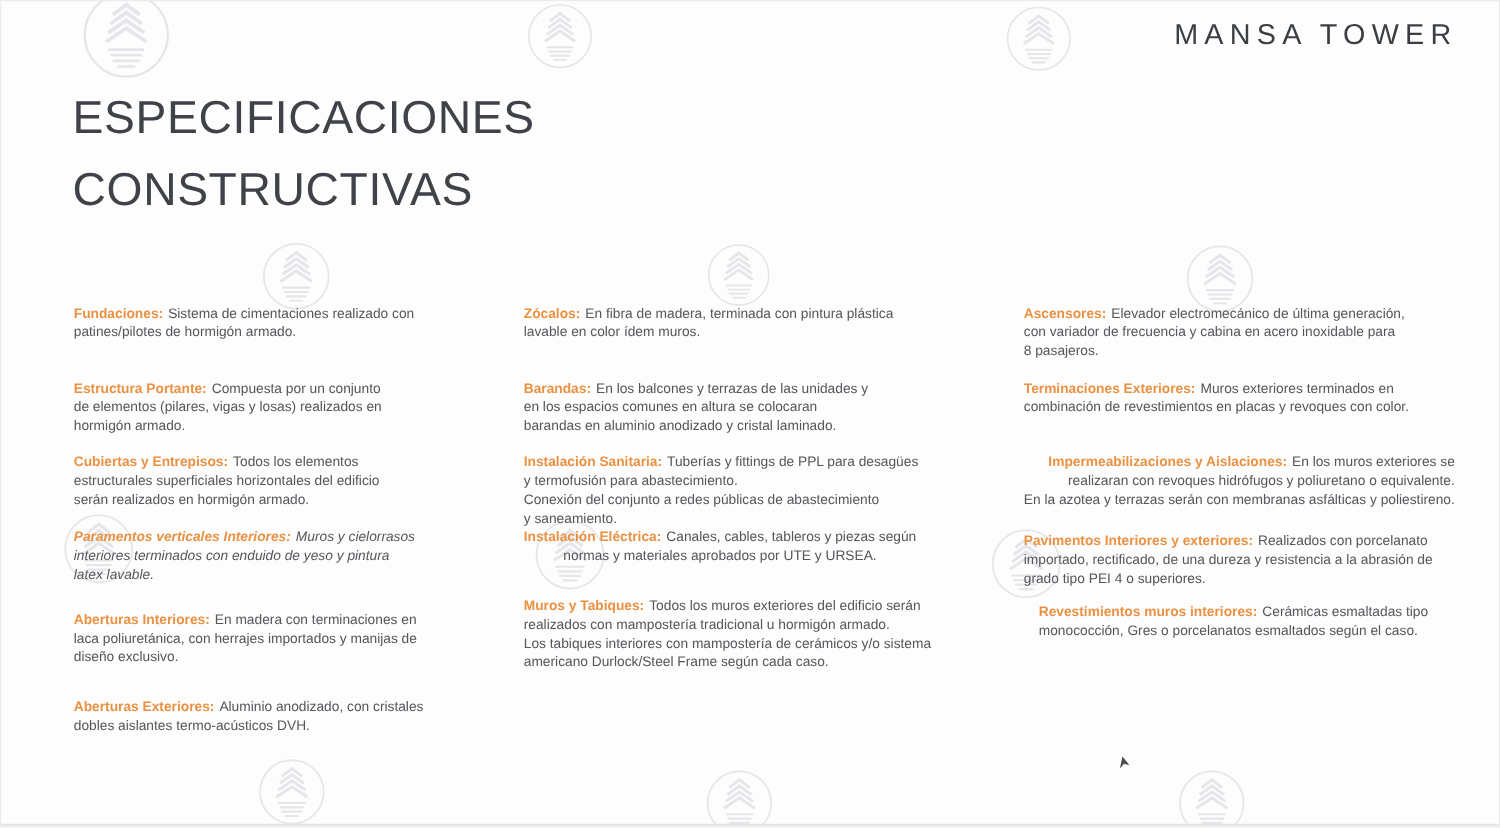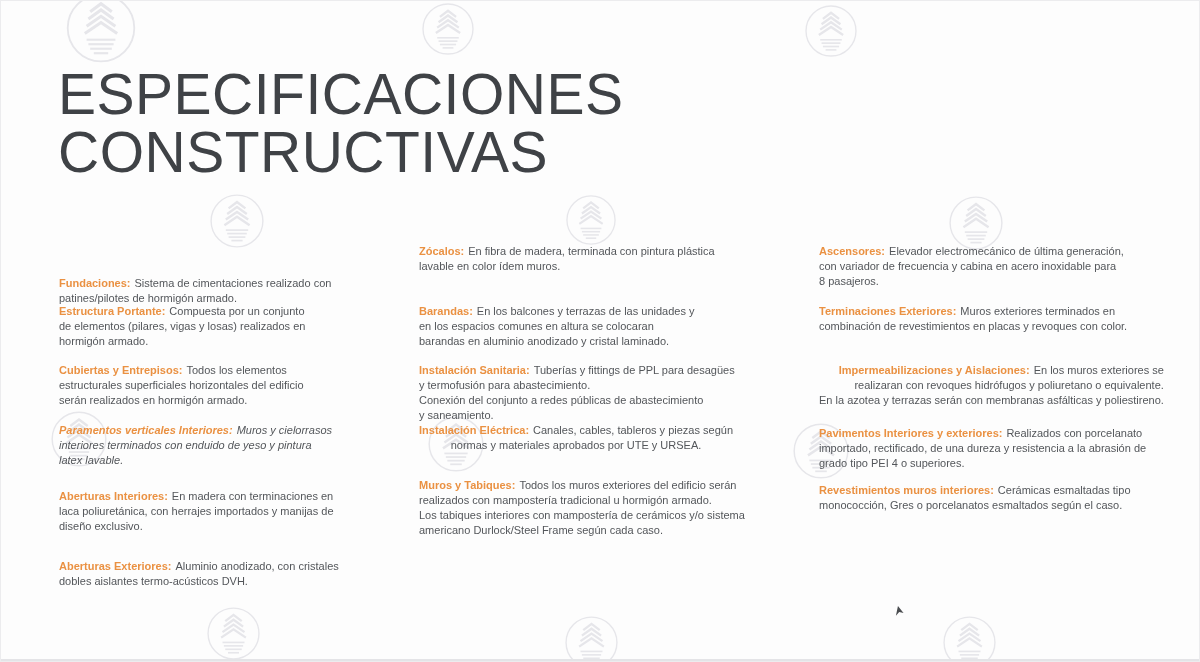--- a/index.html
+++ b/index.html
@@ -30,21 +30,21 @@
     letter-spacing: 5px;
     color: #3b3e42;
     font-weight: 500;
   }
   .page-title {
     position: absolute;
     left: 57px;
     top: 64px;
     font-weight: 300;
     color: #3f4246;
-    font-size: 57px;
+    font-size: 37px;
     line-height: 58px;
     letter-spacing: 0.5px;
   }
   .page-title span { display: block; }
   .col {
     position: absolute;
     top: 243px;
   }
   .spec-item {
     position: absolute;
@@ -229,28 +229,29 @@
           <polyline points="24,38 40,27 56,38" stroke="#E6E6EA" stroke-width="3.4"></polyline>
           <polyline points="22,46 40,34 58,46" stroke="#E6E6EA" stroke-width="3.4"></polyline>
           <line x1="24" y1="53" x2="56" y2="53" stroke="#E6E6EA" stroke-width="2.4"></line>
           <line x1="26" y1="58" x2="54" y2="58" stroke="#E6E6EA" stroke-width="2.4"></line>
           <line x1="28" y1="63" x2="52" y2="63" stroke="#E6E6EA" stroke-width="2.4"></line>
           <line x1="32" y1="68" x2="48" y2="68" stroke="#E6E6EA" stroke-width="2.4"></line>
         </svg>
       </div>
     </div>
 
+  <div class="brand">MANSA TOWER</div>
 
   <h1 class="page-title">
     <span>ESPECIFICACIONES</span>
     <span>CONSTRUCTIVAS</span>
   </h1>
 
   <div class="col" id="col-0" style="left:58px; width:345px;">
-      <div class="spec-item" style="top: 0px; margin-top: 32px;"><span class="spec-label">Fundaciones:</span><span class="spec-text">Sistema de cimentaciones realizado con
+      <div class="spec-item" style="top: 0px;"><span class="spec-label">Fundaciones:</span><span class="spec-text">Sistema de cimentaciones realizado con
 patines/pilotes de hormigón armado.</span></div>
       <div class="spec-item" style="top: 60px;"><span class="spec-label">Estructura Portante:</span><span class="spec-text">Compuesta por un conjunto
 de elementos (pilares, vigas y losas) realizados en
 hormigón armado.</span></div>
       <div class="spec-item" style="top: 119px;"><span class="spec-label">Cubiertas y Entrepisos:</span><span class="spec-text">Todos los elementos
 estructurales superficiales horizontales del edificio
 serán realizados en hormigón armado.</span></div>
       <div class="spec-item" style="top: 179px; font-style: italic;"><span class="spec-label">Paramentos verticales Interiores:</span><span class="spec-text">Muros y cielorrasos
 interiores terminados con enduido de yeso y pintura
 latex lavable.</span></div>
@@ -282,21 +283,21 @@
 con variador de frecuencia y cabina en acero inoxidable para
 8 pasajeros.</span></div>
       <div class="spec-item" style="top: 60px;"><span class="spec-label">Terminaciones Exteriores:</span><span class="spec-text">Muros exteriores terminados en
 combinación de revestimientos en placas y revoques con color.</span></div>
       <div class="spec-item" style="top: 119px; text-align: right;"><span class="spec-label">Impermeabilizaciones y Aislaciones:</span><span class="spec-text">En los muros exteriores se
 realizaran con revoques hidrófugos y poliuretano o equivalente.
 En la azotea y terrazas serán con membranas asfálticas y poliestireno.</span></div>
       <div class="spec-item" style="top: 182px;"><span class="spec-label">Pavimentos Interiores y exteriores:</span><span class="spec-text">Realizados con porcelanato
 importado, rectificado, de una dureza y resistencia a la abrasión de
 grado tipo PEI 4 o superiores.</span></div>
-      <div class="spec-item" style="top: 239px;"><span class="spec-label">Revestimientos muros interiores:</span><span class="spec-text">Cerámicas esmaltadas tipo
+      <div class="spec-item" style="top: 239px; margin-left: 12px;"><span class="spec-label">Revestimientos muros interiores:</span><span class="spec-text">Cerámicas esmaltadas tipo
 monococción, Gres o porcelanatos esmaltados según el caso.</span></div>
     </div>
 
   <div class="cursor-mark">
     <svg width="12" height="12" viewBox="0 0 12 12">
       <polygon points="2,10 6,1 10,9 6,7" fill="#4a4d50" transform="rotate(-12 6 6)"></polygon>
     </svg>
   </div>
 
   <div class="bottom-divider"></div>

